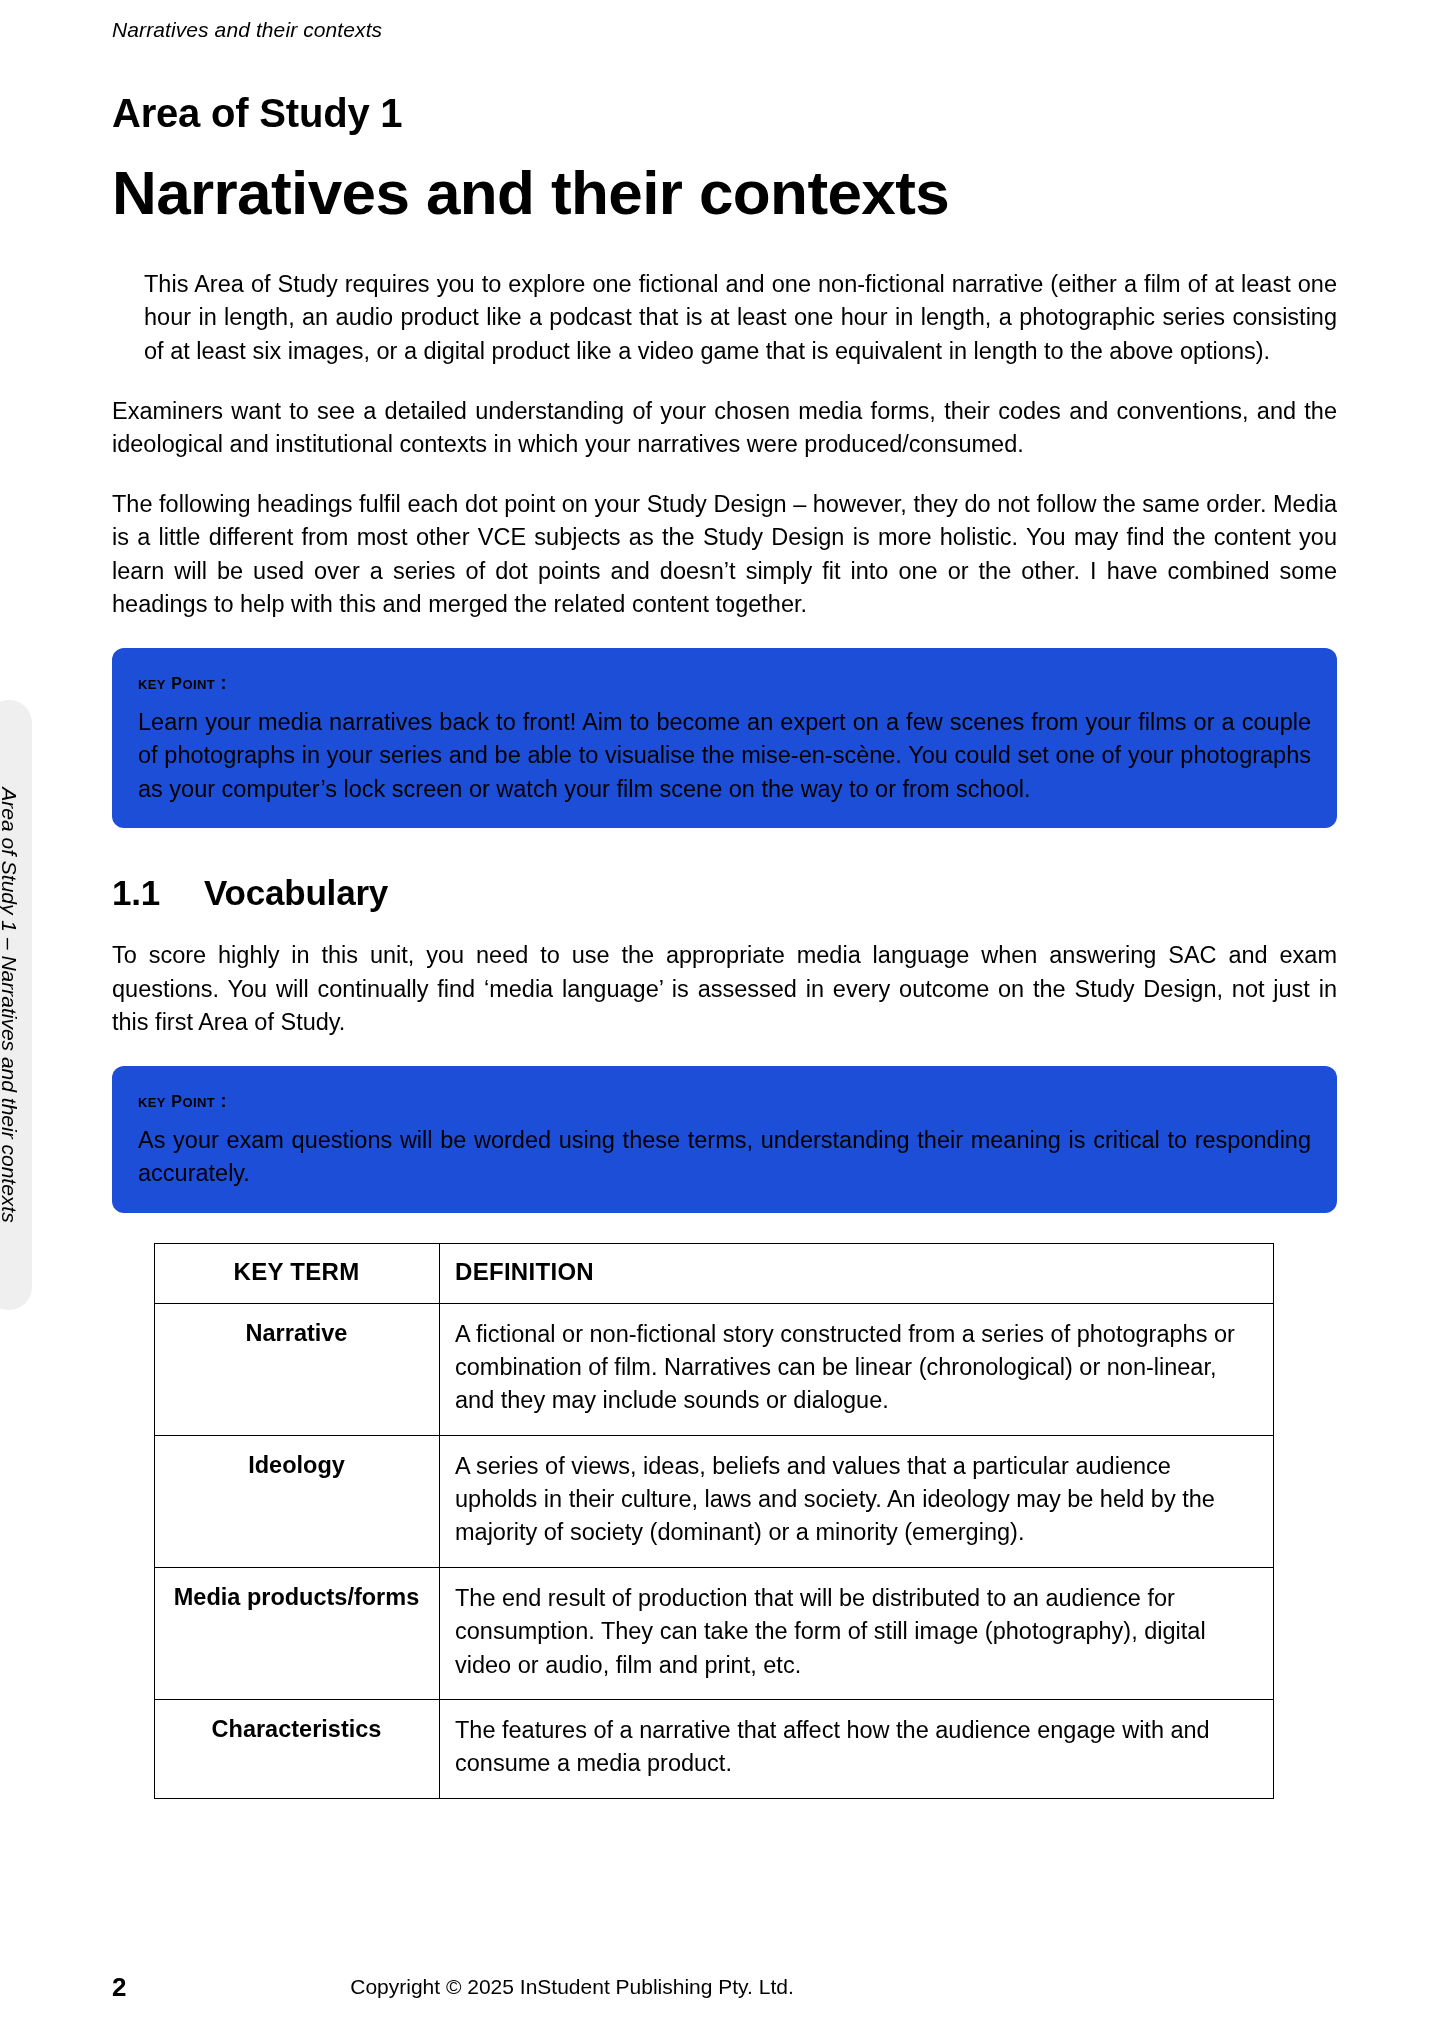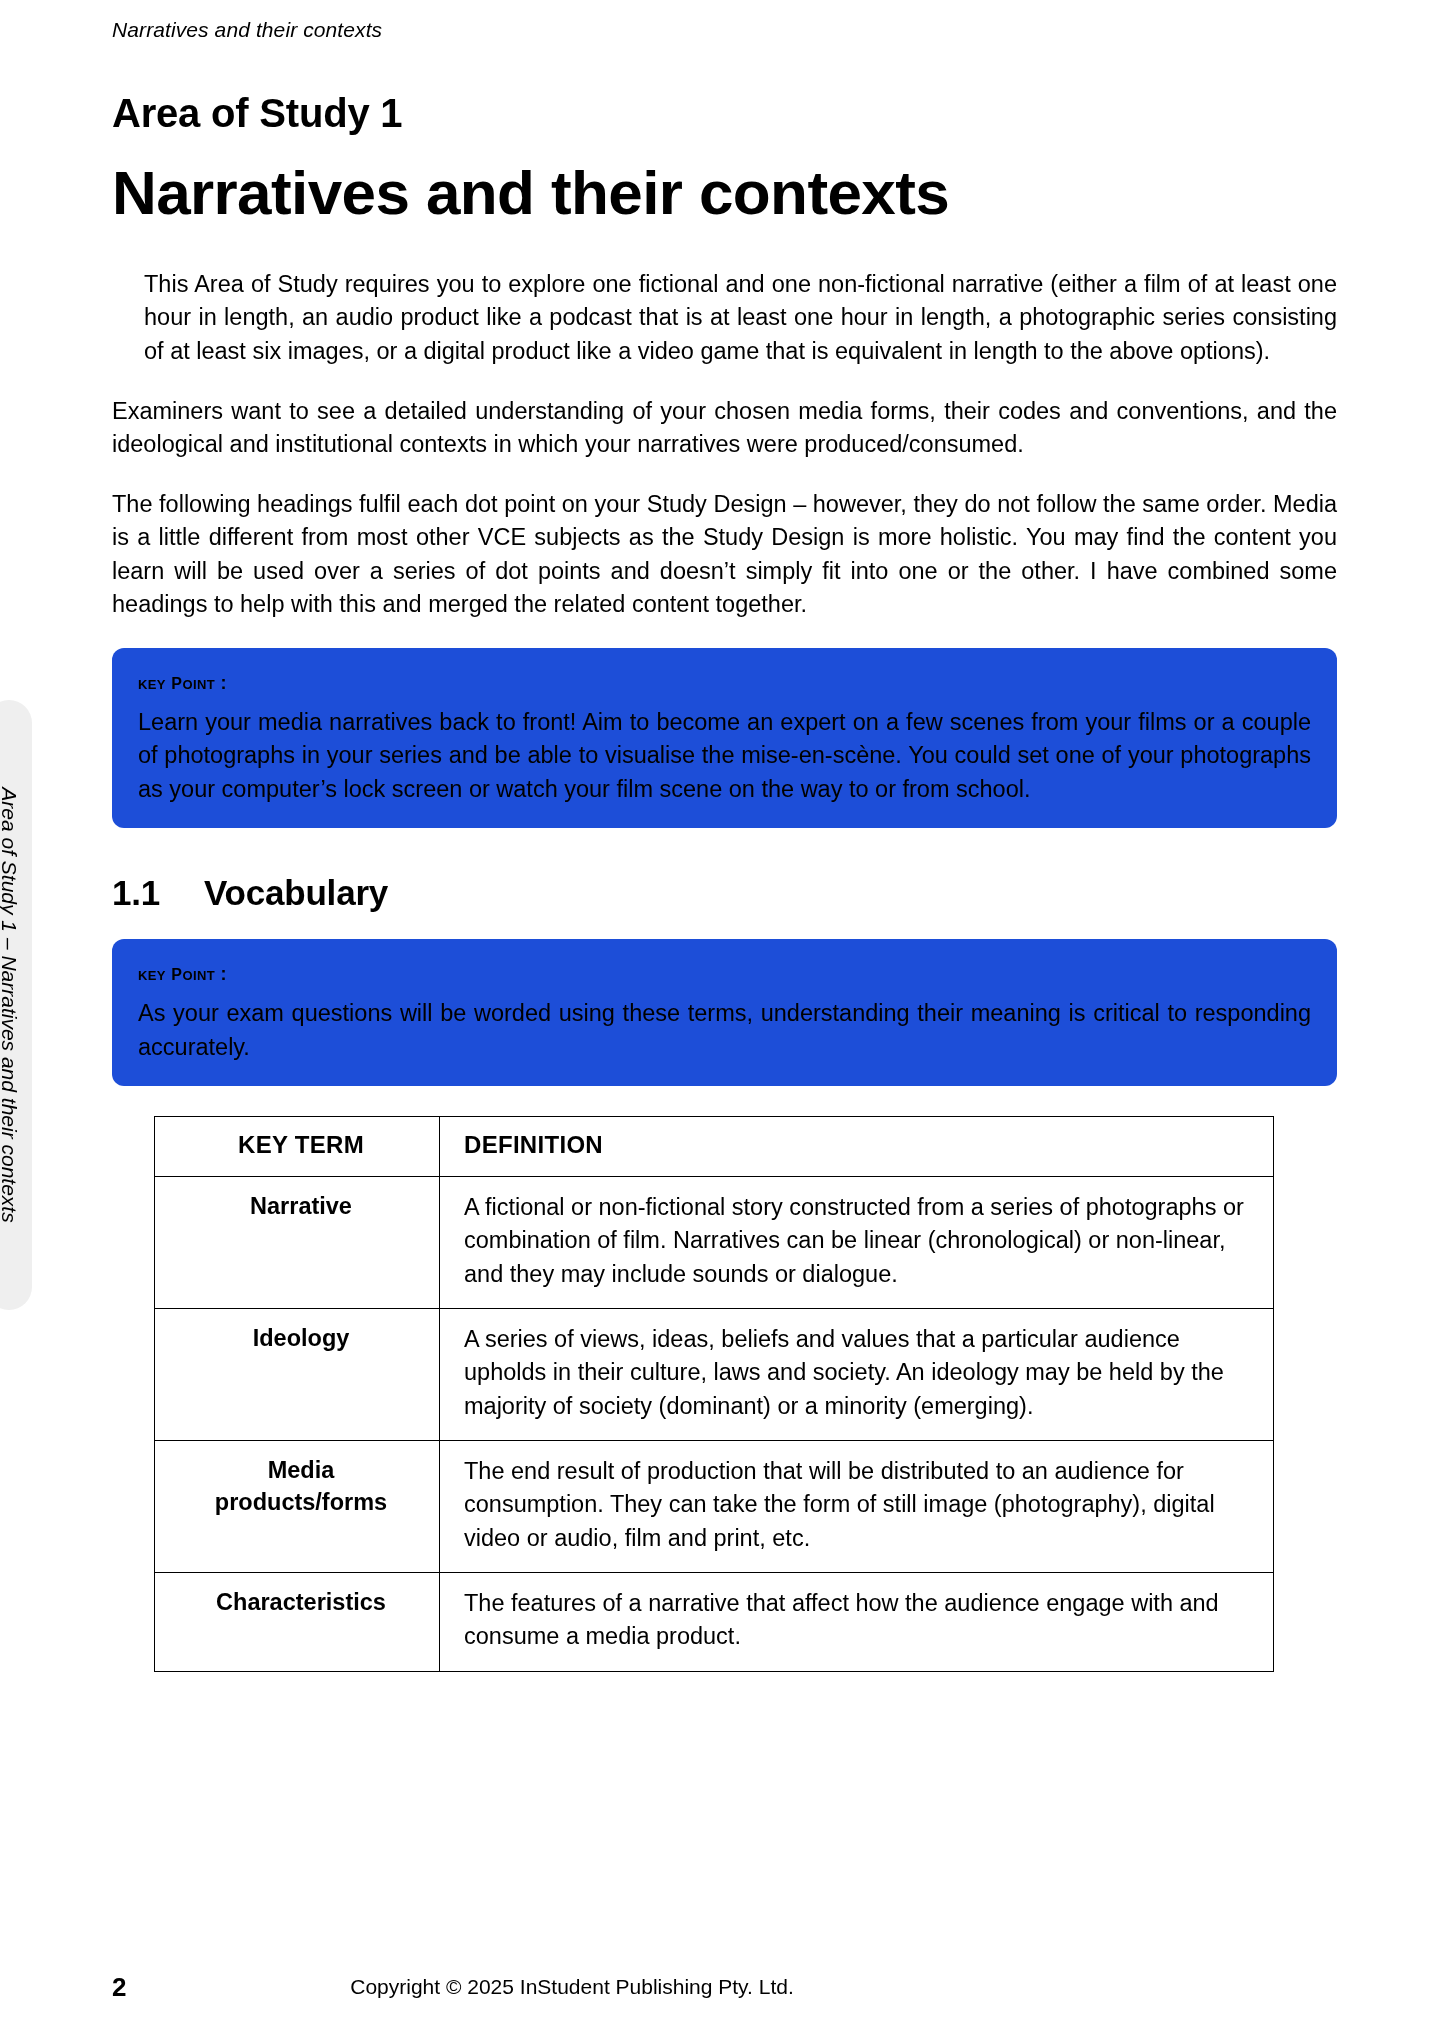--- a/index.html
+++ b/index.html
@@ -120,21 +120,21 @@
   table.terms {
     margin-top: 30px;
     margin-left: 42px;
     border-collapse: collapse;
     width: 1120px;
     table-layout: fixed;
   }
   table.terms td, table.terms th {
     border: 1.6px solid #000;
     vertical-align: top;
-    padding: 14px 16px 17px 24px;
+    padding: 14px 16px 17px 15px;
   }
   table.terms col.c1 { width: 285px; }
   th.hd {
     font-size: 24px;
     font-weight: bold;
     letter-spacing: 0.3px;
     padding-top: 15px;
     padding-bottom: 15px;
   }
   th.hd.term { text-align: center; }
@@ -196,20 +196,21 @@
     <div class="keypoint">
       <div class="keypoint-title"><span class="kp-cap">K</span><span>EY</span>&nbsp;<span class="kp-cap">P</span><span>OINT :</span></div>
       <div class="keypoint-body">Learn your media narratives back to front! Aim to become an expert on a few scenes from your films or a couple of photographs in your series and be able to visualise the mise-en-scène. You could set one of your photographs as your computer’s lock screen or watch your film scene on the way to or from school.</div>
     </div>
 
     <div class="section-heading">
       <span class="section-num">1.1</span>
       <span>Vocabulary</span>
     </div>
 
+    <p class="body">To score highly in this unit, you need to use the appropriate media language when answering SAC and exam questions.  You will continually find ‘media language’ is assessed in every outcome on the Study Design, not just in this first Area of Study.</p>
 
     <div class="keypoint">
       <div class="keypoint-title"><span class="kp-cap">K</span><span>EY</span>&nbsp;<span class="kp-cap">P</span><span>OINT :</span></div>
       <div class="keypoint-body">As your exam questions will be worded using these terms, understanding their meaning is critical to responding accurately.</div>
     </div>
 
     <table class="terms">
       <colgroup>
           <col class="c1">
           <col class="c2">

